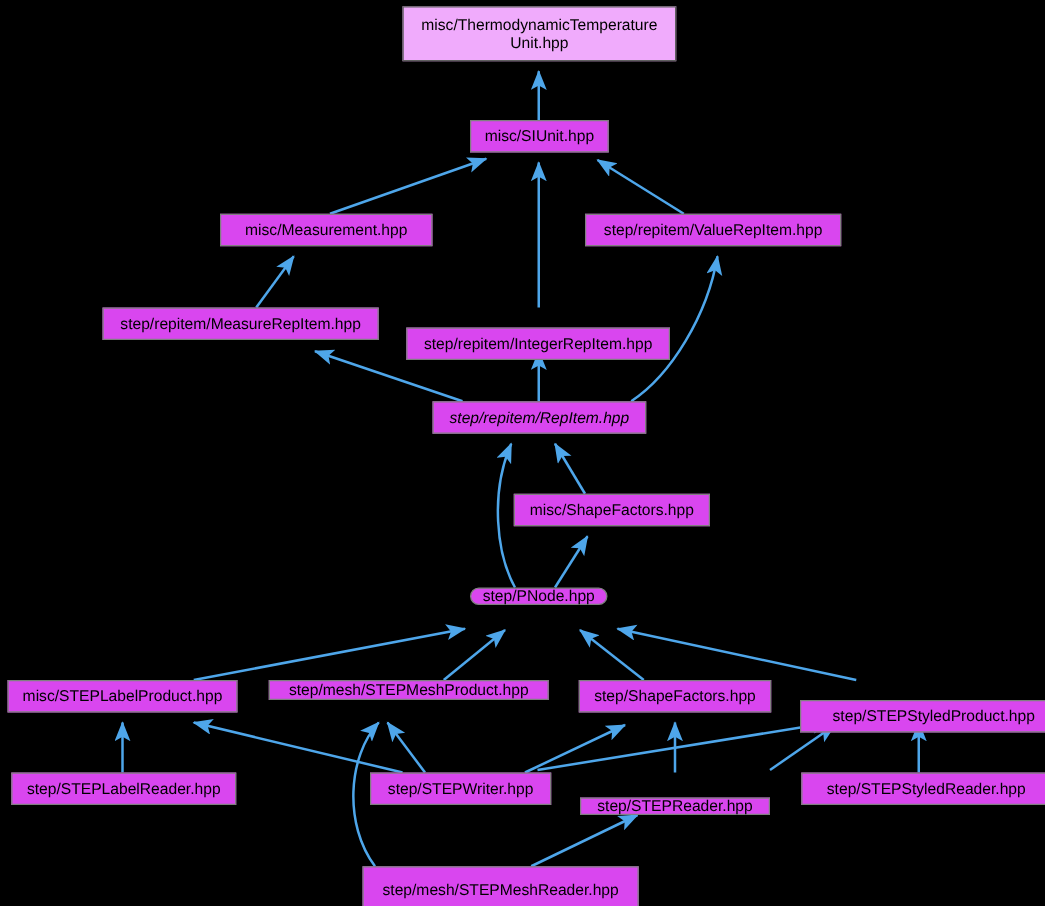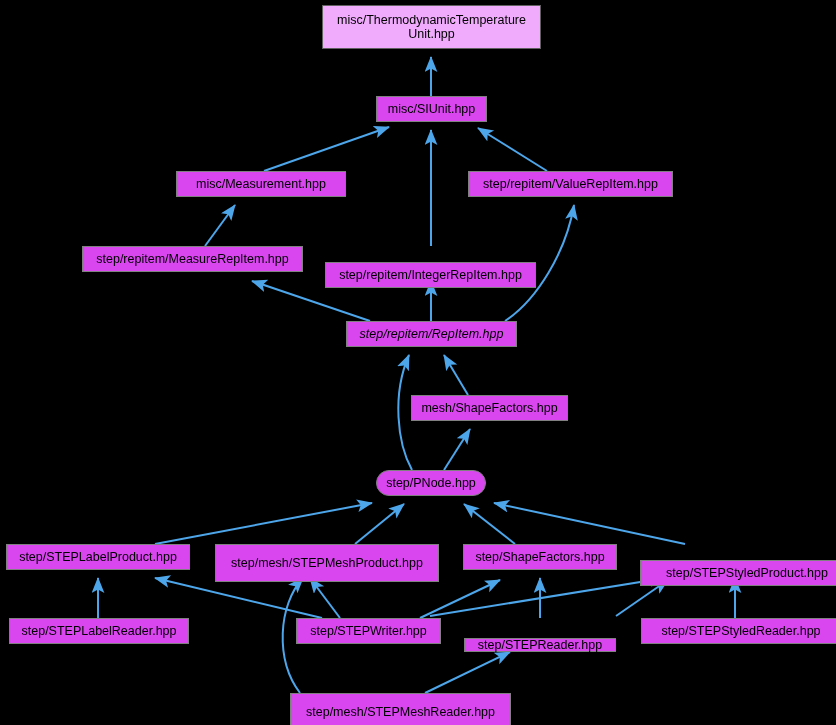--- a/index.html
+++ b/index.html
@@ -89,24 +89,24 @@
 
   <div id="nodes-group">
       <div class="node highlight" style="left: 322px; top: 5px; width: 219px; height: 44px;"><span class="node-label">misc/ThermodynamicTemperature
 Unit.hpp</span></div>
       <div class="node" style="left: 376px; top: 96px; width: 111px; height: 26px;"><span class="node-label">misc/SIUnit.hpp</span></div>
       <div class="node" style="left: 176px; top: 171px; width: 170px; height: 26px;"><span class="node-label">misc/Measurement.hpp</span></div>
       <div class="node" style="left: 468px; top: 171px; width: 205px; height: 26px; justify-content: center;"><span class="node-label">step/repitem/ValueRepItem.hpp</span></div>
       <div class="node" style="left: 82px; top: 246px; width: 221px; height: 26px;"><span class="node-label">step/repitem/MeasureRepItem.hpp</span></div>
       <div class="node" style="left: 325px; top: 246px; width: 211px; height: 26px; margin-top: 16px;"><span class="node-label">step/repitem/IntegerRepItem.hpp</span></div>
       <div class="node" style="left: 346px; top: 321px; width: 171px; height: 26px; font-style: italic;"><span class="node-label">step/repitem/RepItem.hpp</span></div>
-      <div class="node" style="left: 411px; top: 395px; width: 157px; height: 26px;"><span class="node-label">mesh/ShapeFactors.hpp</span></div>
-      <div class="node" style="left: 376px; top: 470px; width: 110px; height: 26px; border-radius: 13px;"><span class="node-label">step/PNode.hpp</span></div>
-      <div class="node" style="left: 6px; top: 544px; width: 184px; height: 26px;"><span class="node-label">step/STEPLabelProduct.hpp</span></div>
-      <div class="node" style="left: 215px; top: 544px; width: 224px; height: 38px;"><span class="node-label">step/mesh/STEPMeshProduct.hpp</span></div>
+      <div class="node" style="left: 411px; top: 395px; width: 157px; height: 26px;"><span class="node-label">misc/ShapeFactors.hpp</span></div>
+      <div class="node" style="left: 376px; top: 470px; width: 110px; height: 14px; border-radius: 13px;"><span class="node-label">step/PNode.hpp</span></div>
+      <div class="node" style="left: 6px; top: 544px; width: 184px; height: 26px;"><span class="node-label">misc/STEPLabelProduct.hpp</span></div>
+      <div class="node" style="left: 215px; top: 544px; width: 224px; height: 16px;"><span class="node-label">step/mesh/STEPMeshProduct.hpp</span></div>
       <div class="node" style="left: 463px; top: 544px; width: 154px; height: 26px;"><span class="node-label">step/ShapeFactors.hpp</span></div>
       <div class="node" style="left: 640px; top: 516px; width: 214px; height: 26px; margin-top: 44px;"><span class="node-label">step/STEPStyledProduct.hpp</span></div>
       <div class="node" style="left: 9px; top: 618px; width: 180px; height: 26px;"><span class="node-label">step/STEPLabelReader.hpp</span></div>
       <div class="node" style="left: 296px; top: 618px; width: 145px; height: 26px;"><span class="node-label">step/STEPWriter.hpp</span></div>
       <div class="node" style="left: 464px; top: 618px; width: 152px; height: 14px; margin-top: 20px;"><span class="node-label">step/STEPReader.hpp</span></div>
       <div class="node" style="left: 641px; top: 618px; width: 200px; height: 26px;"><span class="node-label">step/STEPStyledReader.hpp</span></div>
       <div class="node" style="left: 290px; top: 693px; width: 221px; height: 38px;"><span class="node-label">step/mesh/STEPMeshReader.hpp</span></div>
     </div>
 
 </div>

